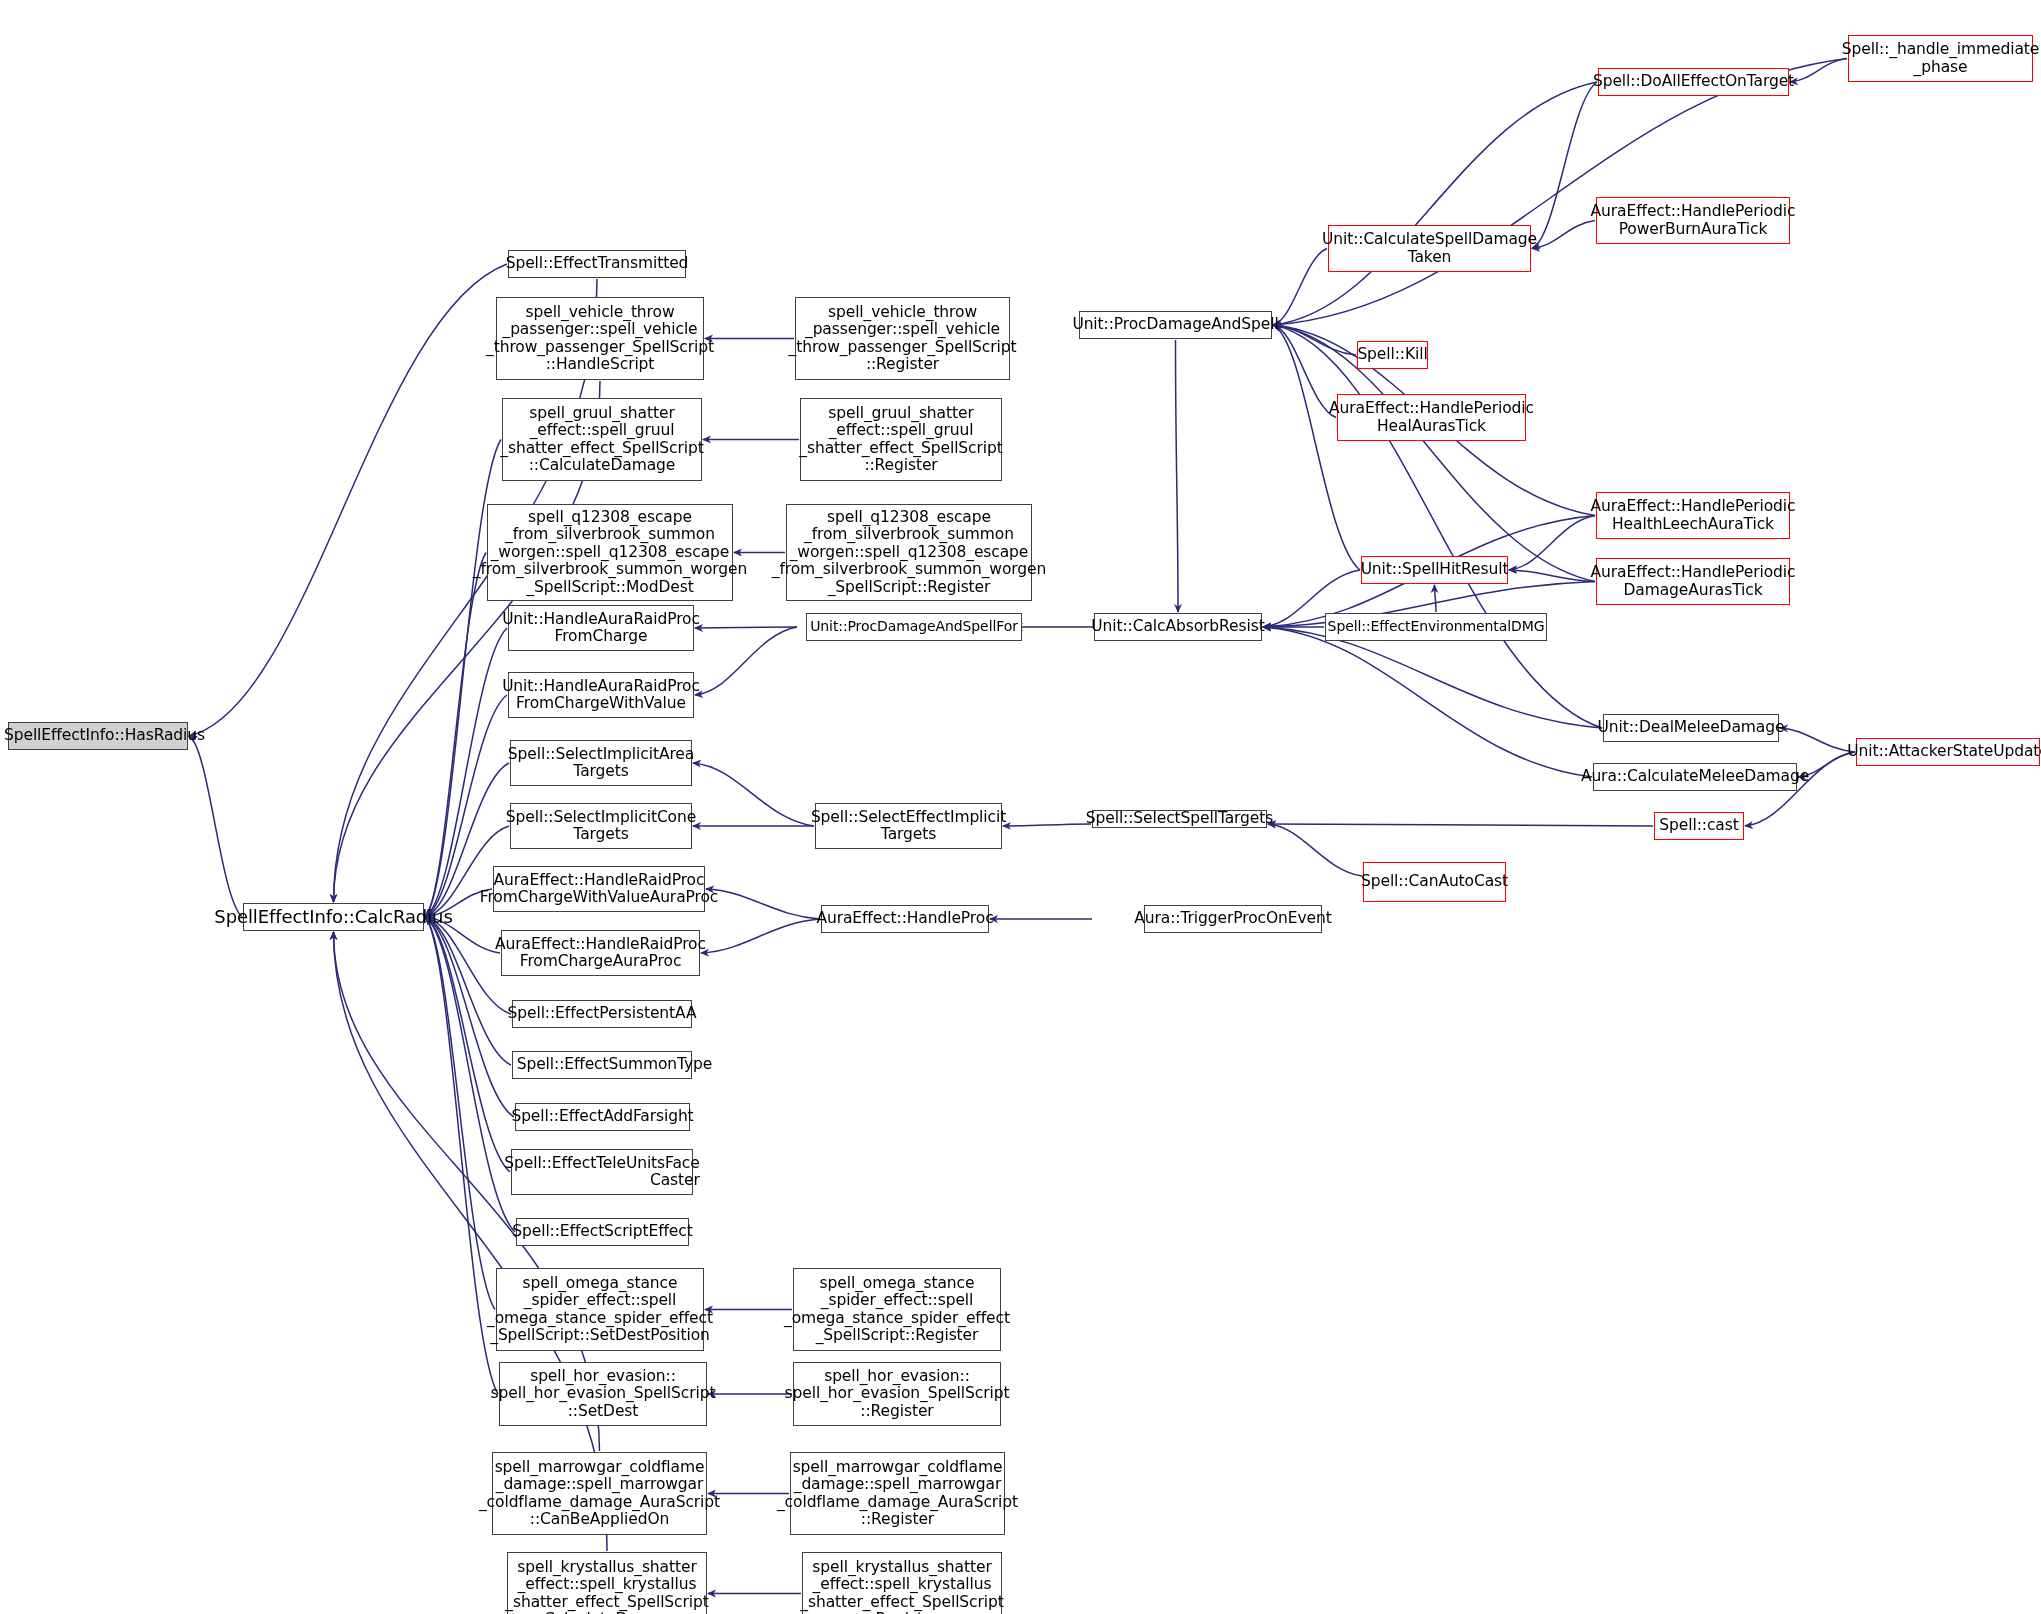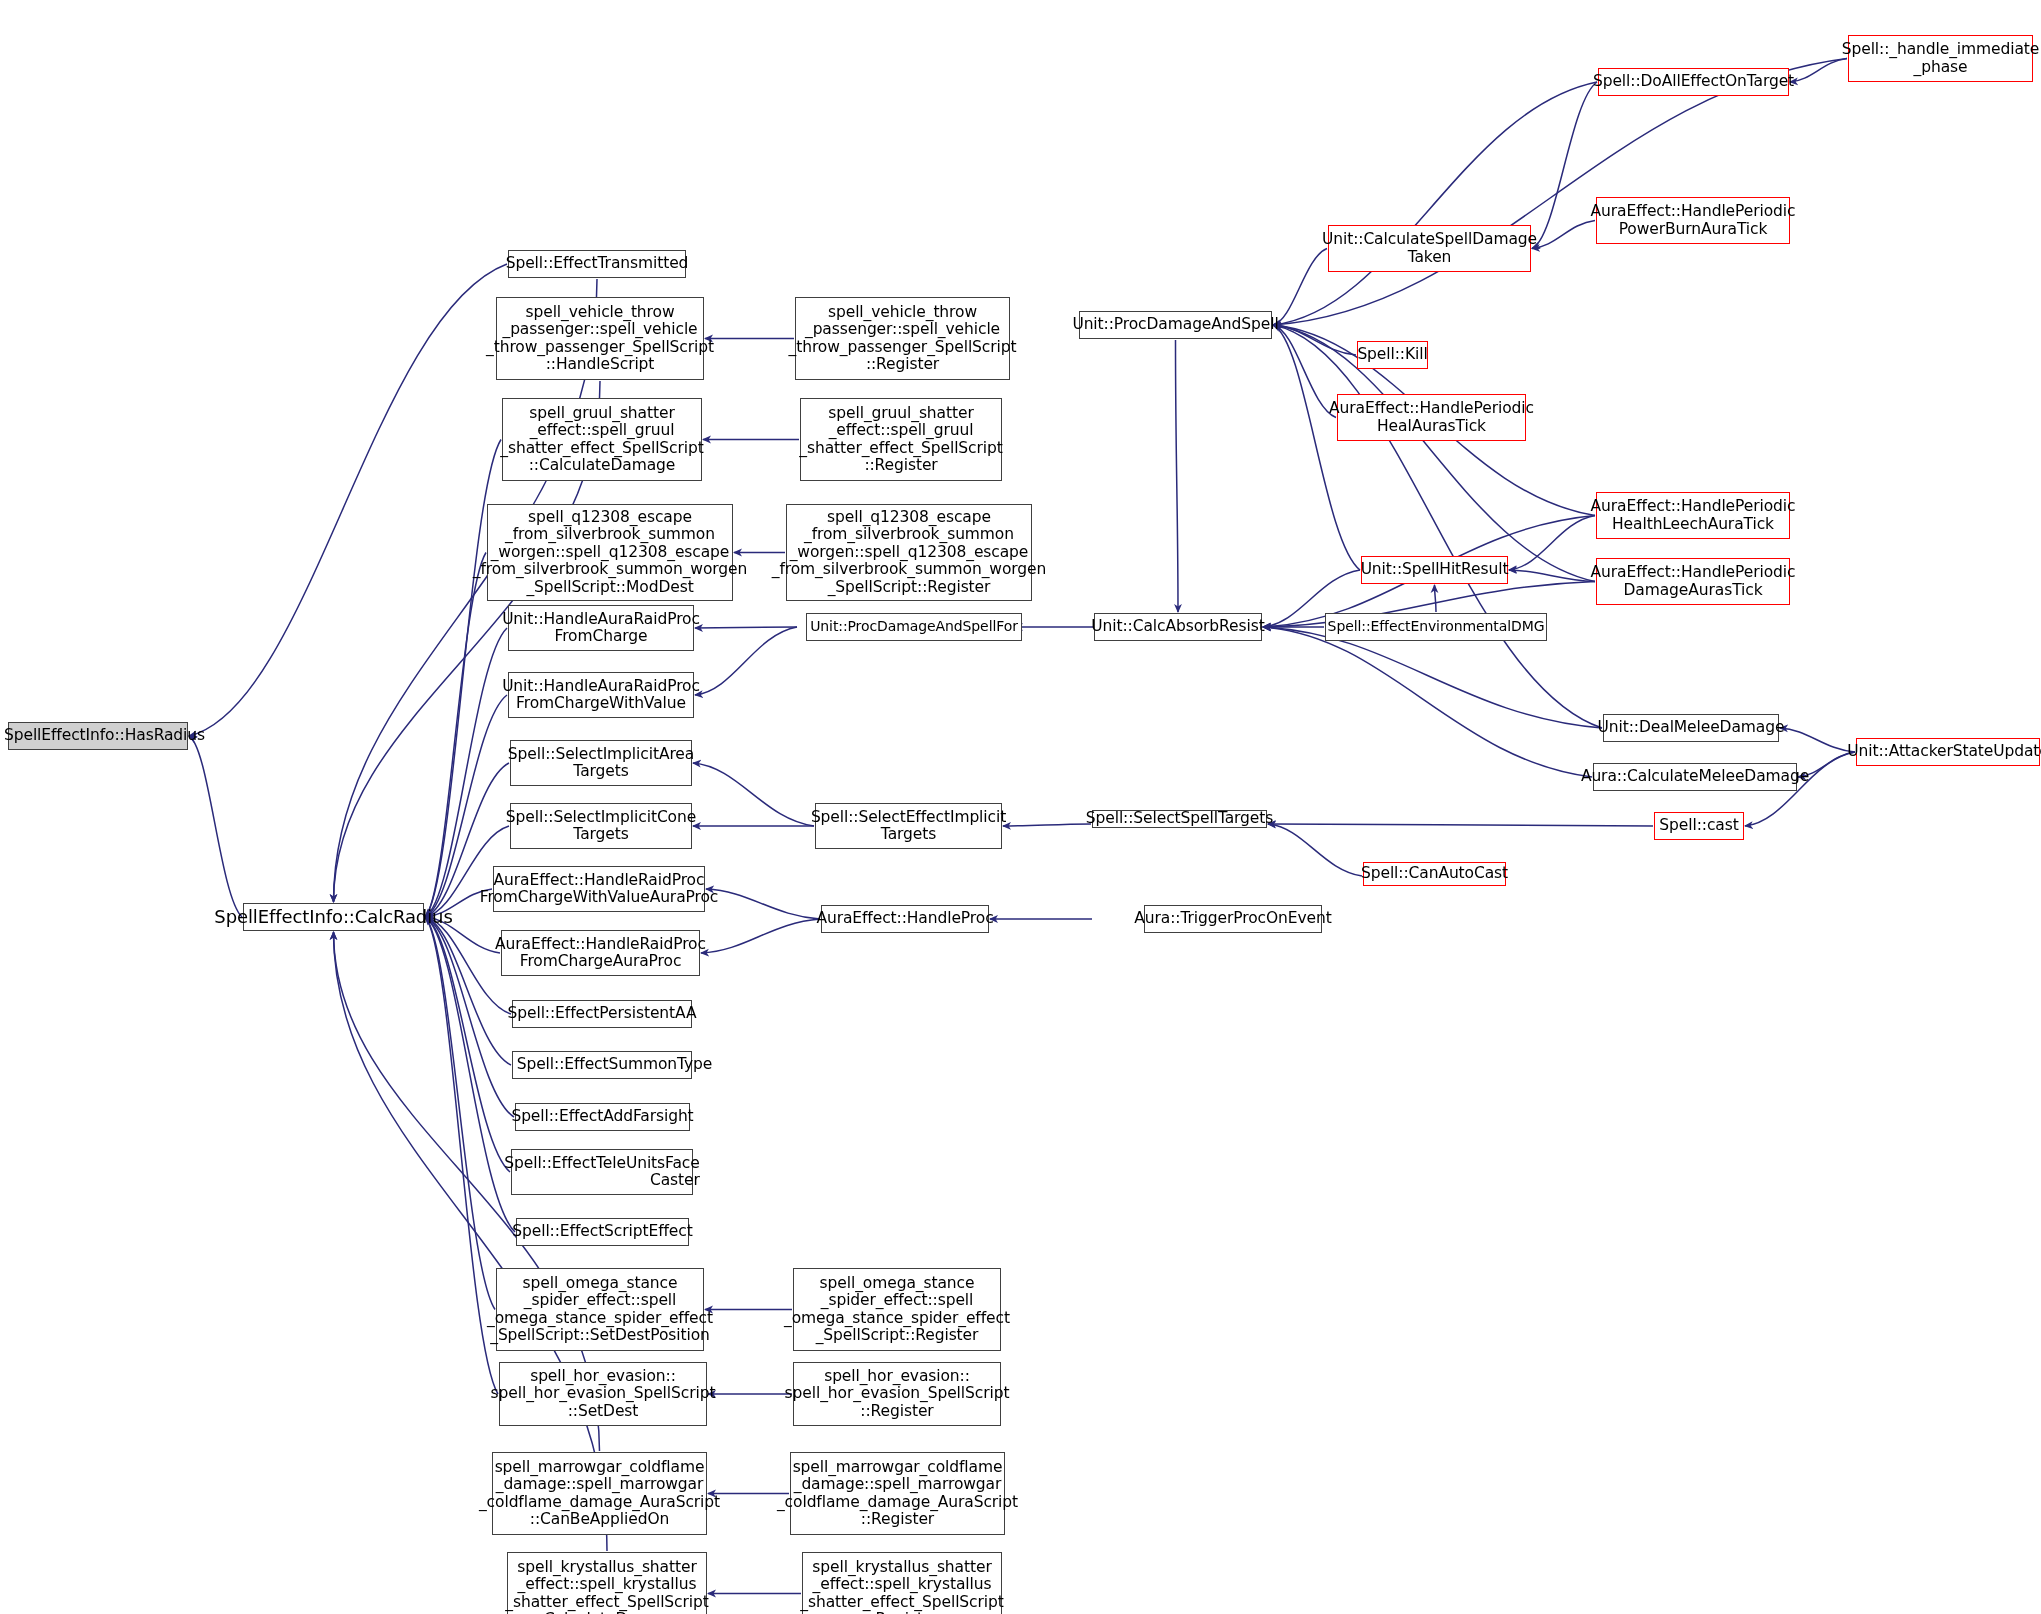--- a/index.html
+++ b/index.html
@@ -288,17 +288,17 @@
       </div>
       <div class="node red" style="left: 1856px; top: 738px; width: 184px; height: 28px;">
         <span>Unit::AttackerStateUpdate</span>
       </div>
       <div class="node" style="left: 1593px; top: 763px; width: 204px; height: 28px;">
         <span>Aura::CalculateMeleeDamage</span>
       </div>
       <div class="node red" style="left: 1654px; top: 812px; width: 90px; height: 28px;">
         <span>Spell::cast</span>
       </div>
-      <div class="node red" style="left: 1363px; top: 862px; width: 143px; height: 24px;">
+      <div class="node red" style="left: 1363px; top: 862px; width: 143px; height: 40px;">
         <span>Spell::CanAutoCast</span>
       </div>
     </div>
 </div>
 
 </body></html>

